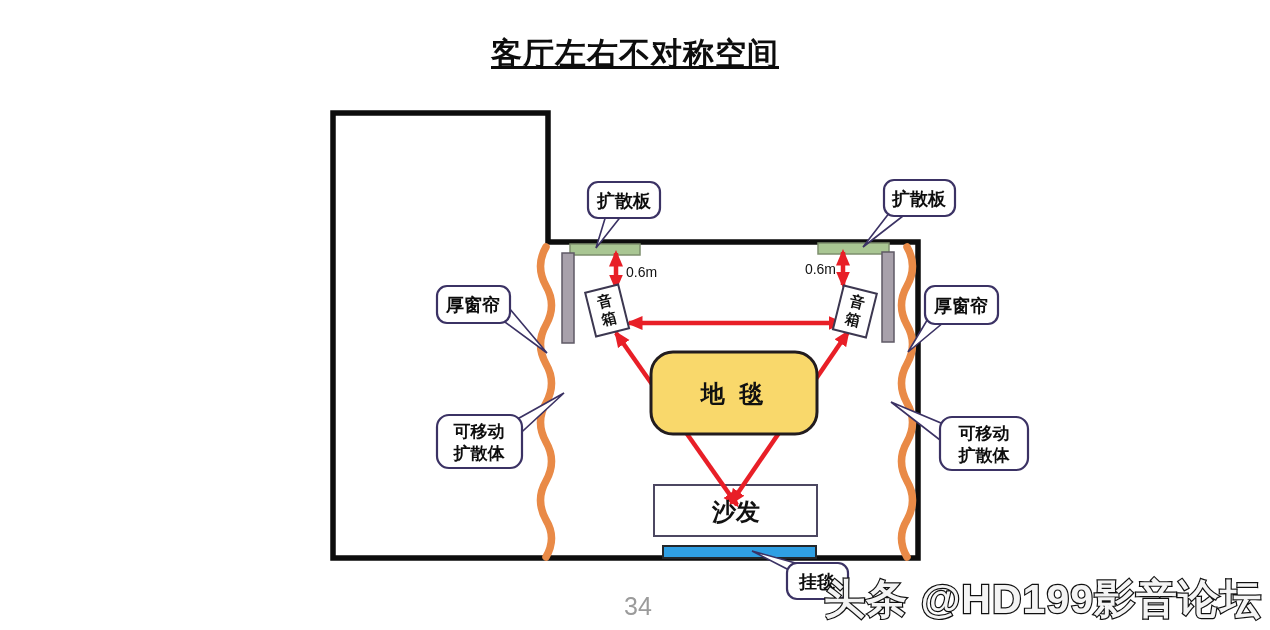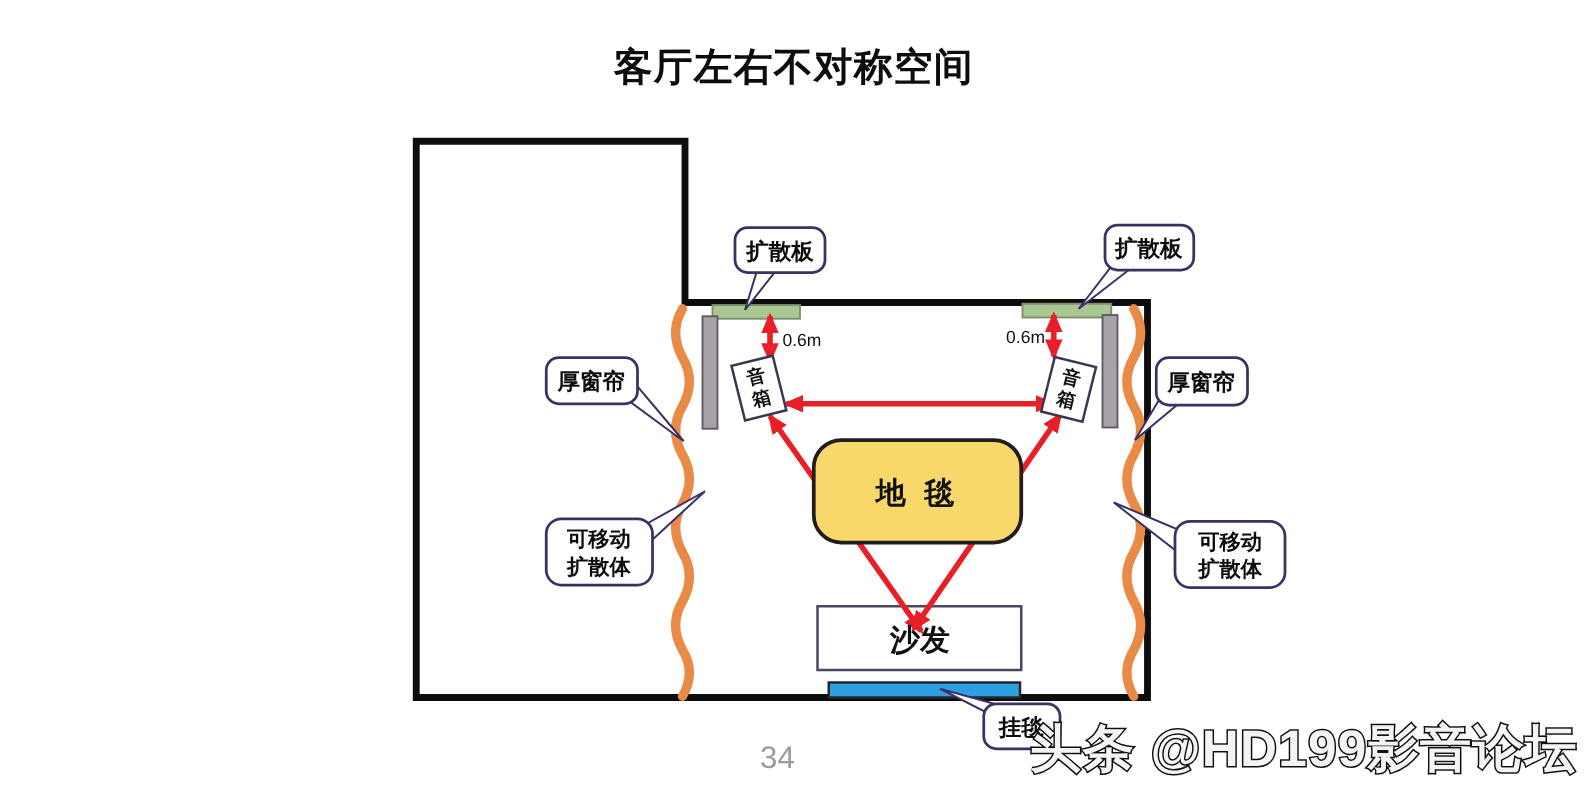--- a/index.html
+++ b/index.html
@@ -3,24 +3,24 @@
 <meta charset="utf-8">
 <style>
   html,body{margin:0;padding:0;}
   body{
     width:1270px;height:630px;position:relative;background:#ffffff;
     font-family:"Liberation Sans","DejaVu Sans",sans-serif;overflow:hidden;
   }
   .stage{position:absolute;inset:0;width:1270px;height:630px;}
   .page-title{
     position:absolute;top:33px;left:0;width:100%;text-align:center;
-    font-size:31px;font-weight:bold;color:#0d0d0d;letter-spacing:1px;
+    font-size:31px;font-weight:bold;color:#0d0d0d;letter-spacing:1px;text-decoration:underline;
   }
   .page-number{
-    position:absolute;top:592px;left:608px;width:60px;
+    position:absolute;top:592px;left:608px;width:60px;text-align:center;
     font-size:25px;color:#9b9b9b;
   }
   svg{position:absolute;inset:0;}
   svg text{font-family:"Liberation Sans","DejaVu Sans",sans-serif;}
   .wall{fill:none;stroke:#0d0d0d;stroke-width:5.5;stroke-linejoin:miter;}
   .curtain{fill:none;stroke:#e98a47;stroke-width:7.5;stroke-linecap:round;}
   .panel{fill:#a9c693;stroke:#7d8f6d;stroke-width:1.5;}
   .graybar{fill:#a8a1ab;stroke:#5f5a66;stroke-width:1.5;}
   .redline{stroke:#e81f27;stroke-width:4.5;fill:none;}
   .speakerbox{fill:#ffffff;stroke:#3c3750;stroke-width:2;}

